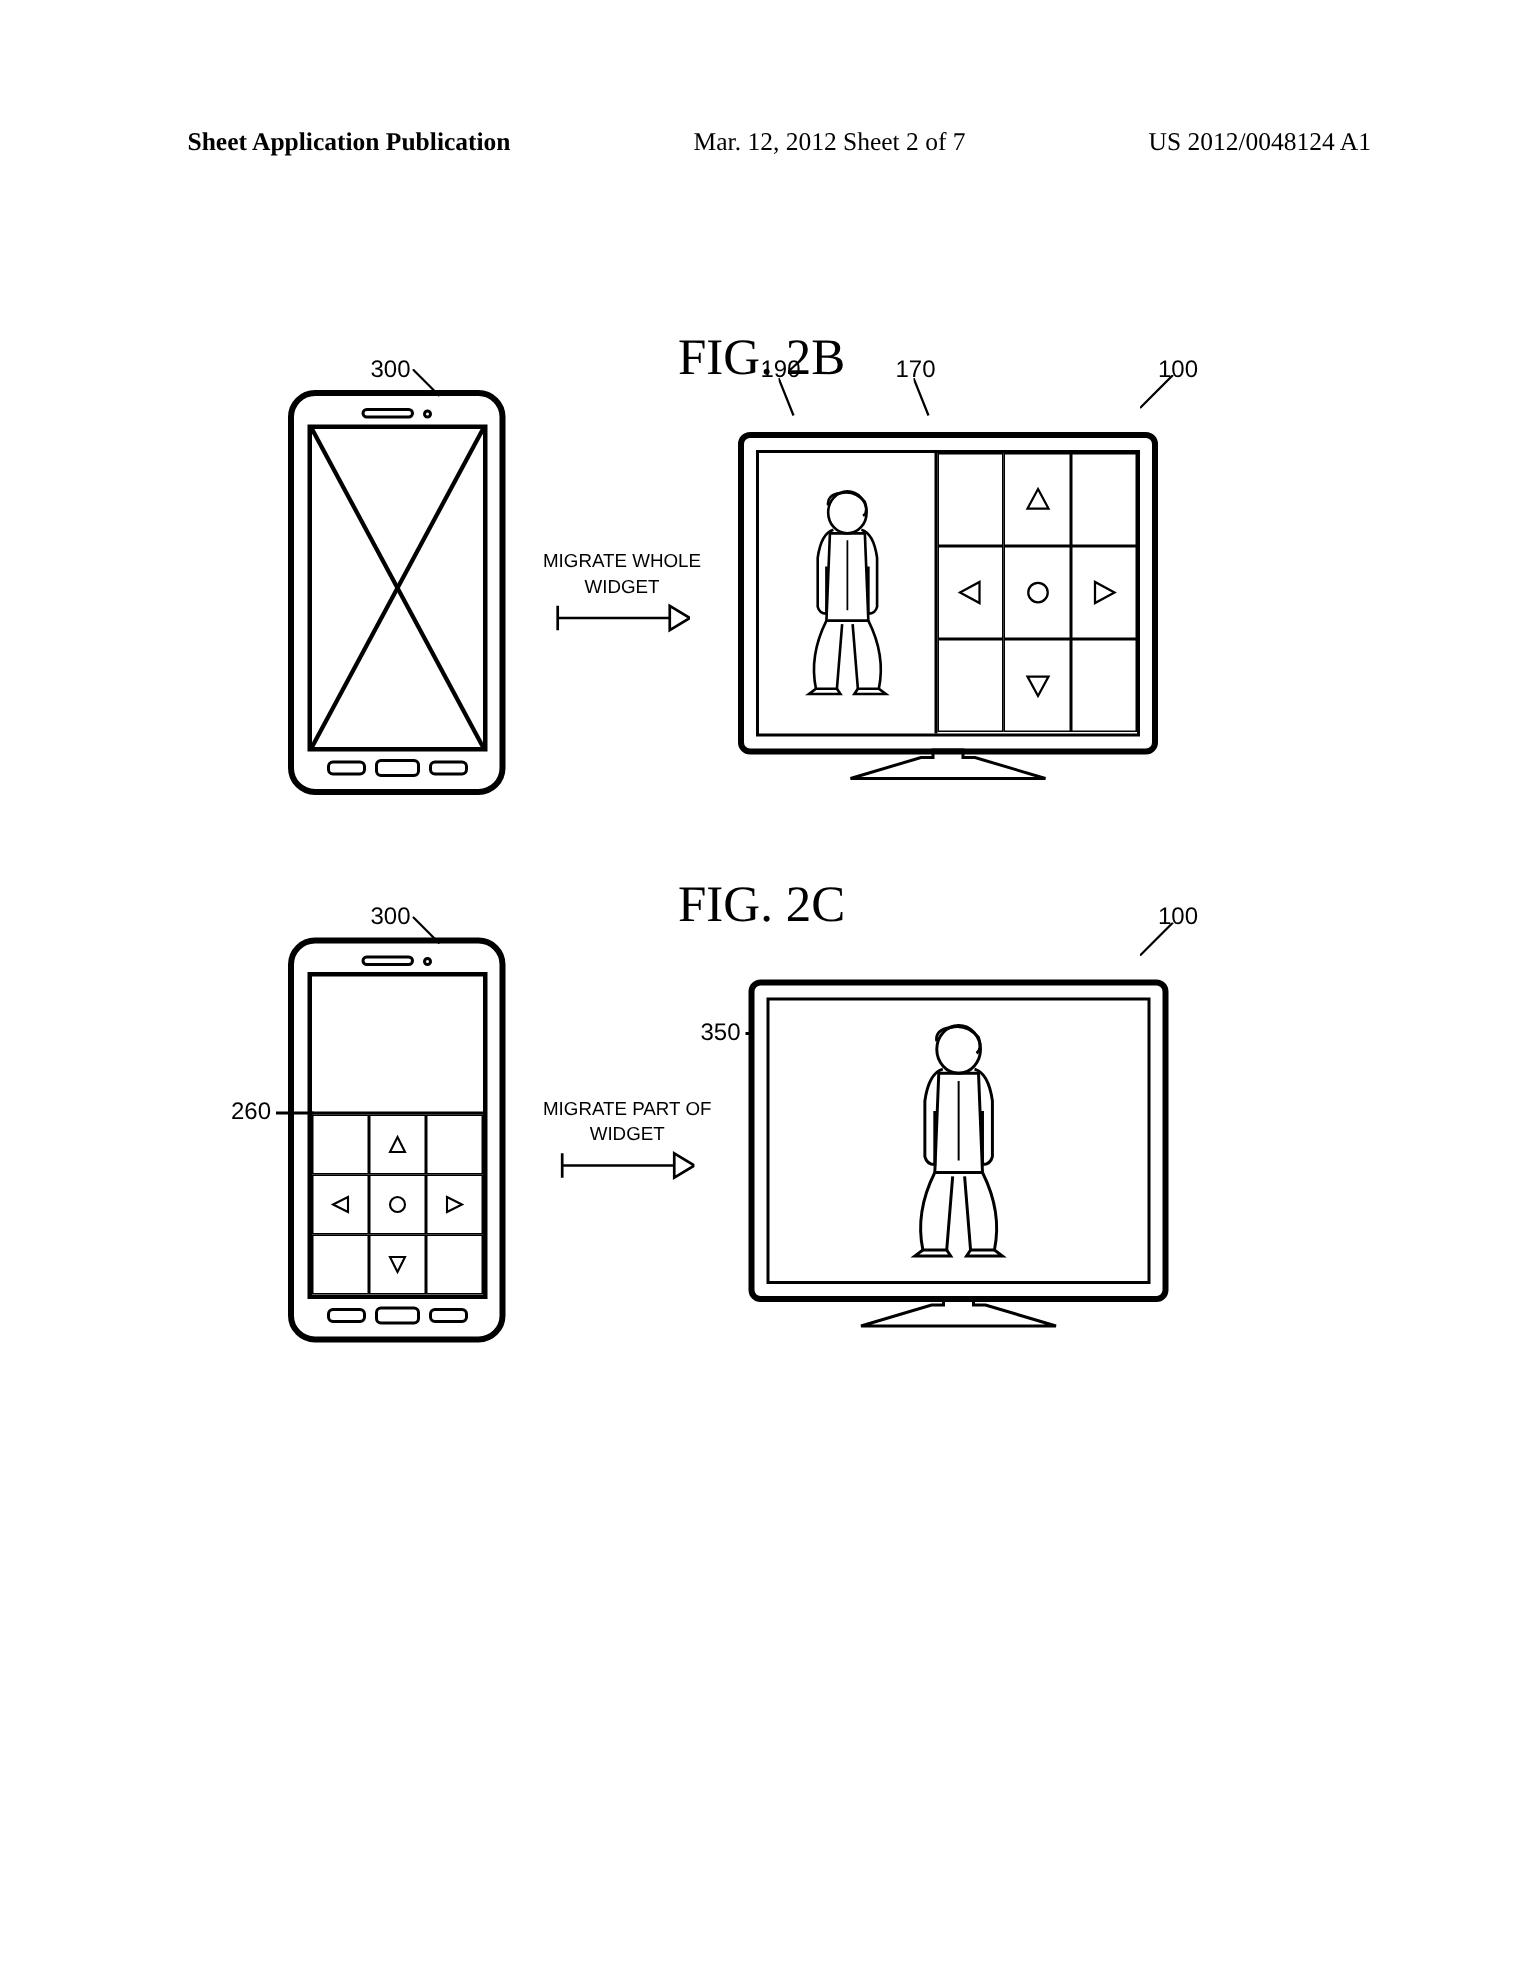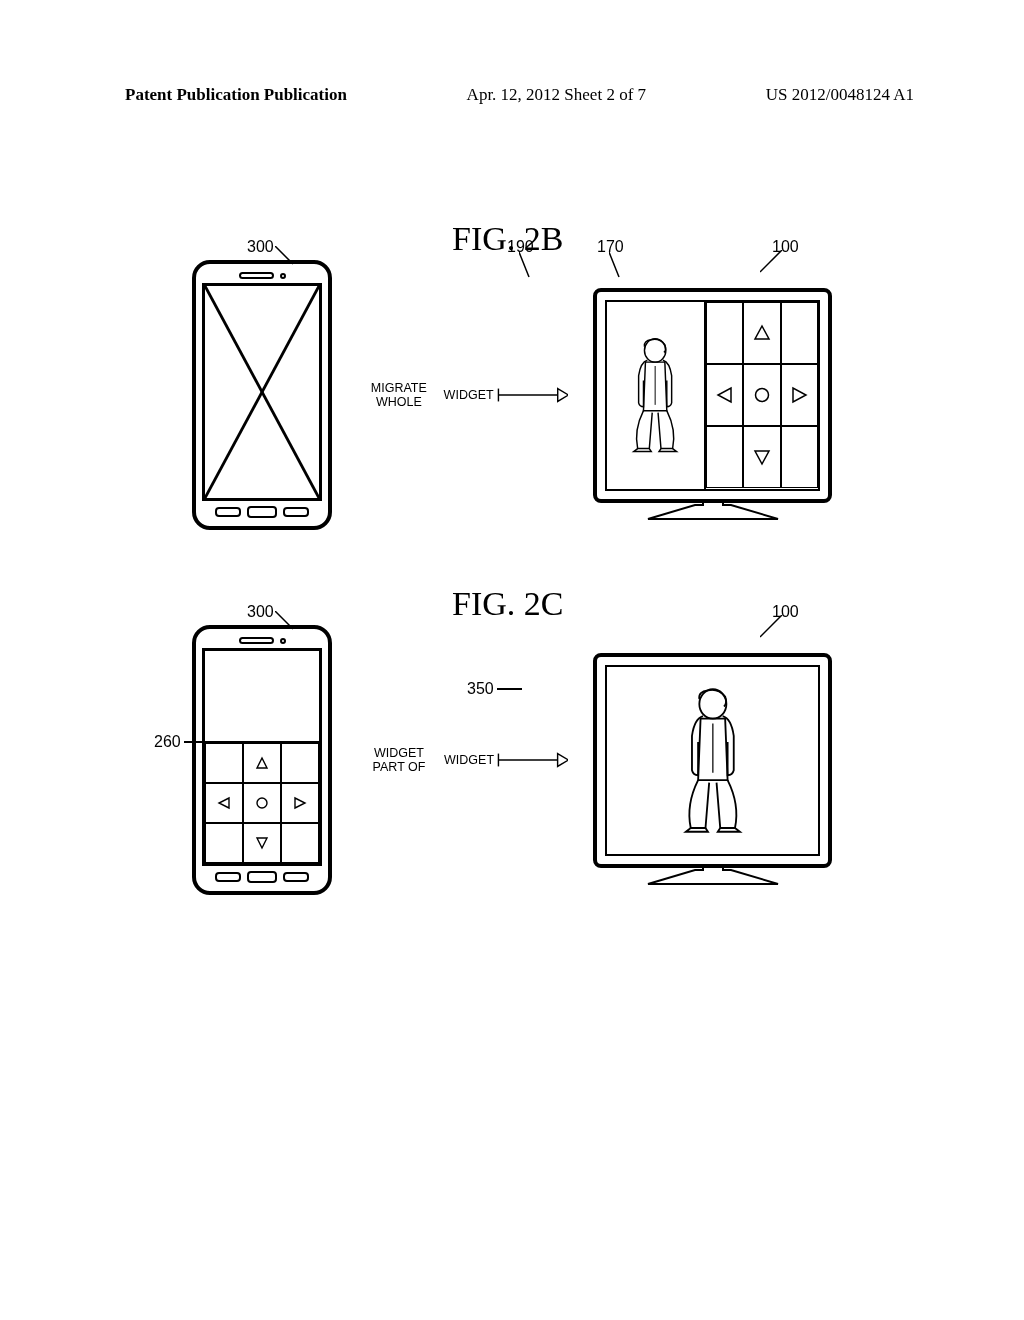--- a/index.html
+++ b/index.html
@@ -109,20 +109,21 @@
     border: 1px solid #000;
     display: flex;
     align-items: center;
     justify-content: center;
   }
   .ctrl-grid.phone-grid { width: 100%; flex:1; }
   .ctrl-grid.phone-grid .ctrl-cell { border-width: 1px; }
   
   .migrate {
     display: flex;
+    flex-direction: column;
     align-items: center;
     gap: 3px;
     font-family: Arial, sans-serif;
     font-size: 12.5px;
     text-align: center;
   }
   .migrate-arrow { width: 90px; height: 22px; }
   
   .tv {
     width: 280px;
@@ -173,22 +174,22 @@
     height: 1.5px;
     background: #000;
     margin-left: 3px;
   }
   .ref .lbl { white-space: nowrap; text-align: center; }
 </style>
 </head>
 <body>
 
 <div class="header">
-  <div class="header-left">Patent Publication Publication</div>
-  <div class="header-center">Apr. 12, 2012  Sheet 2 of 7</div>
+  <div class="header-left">Sheet Application Publication</div>
+  <div class="header-center">Mar. 12, 2012  Sheet 2 of 7</div>
   <div class="header-right">US 2012/0048124 A1</div>
 </div>
 
 <div class="main">
 
   <div class="fig-row" style="margin-top:60px;">
     <div class="fig-label">FIG. 2B</div>
 
     <div class="ref" style="top:-22px; left:55px;">
       <span class="lbl">300</span>
@@ -358,21 +359,21 @@
         </div>
       </div>
       <div class="phone-bottom">
         <div class="phone-btn rect"></div>
         <div class="phone-btn big"></div>
         <div class="phone-btn rect"></div>
       </div>
     </div>
 
     <div class="migrate">
-      <div>WIDGET PART OF</div>
+      <div>MIGRATE PART OF</div>
       <div>WIDGET</div>
       <svg class="migrate-arrow" viewBox="0 0 100 24">
         <line x1="2" y1="12" x2="85" y2="12" stroke="#000" stroke-width="2"></line>
         <line x1="2" y1="3" x2="2" y2="21" stroke="#000" stroke-width="2"></line>
         <polygon points="85,3 100,12 85,21" fill="none" stroke="#000" stroke-width="2"></polygon>
       </svg>
     </div>
 
     <div class="ref" style="top:-22px; left:580px;">
       <span class="lbl">100</span>

